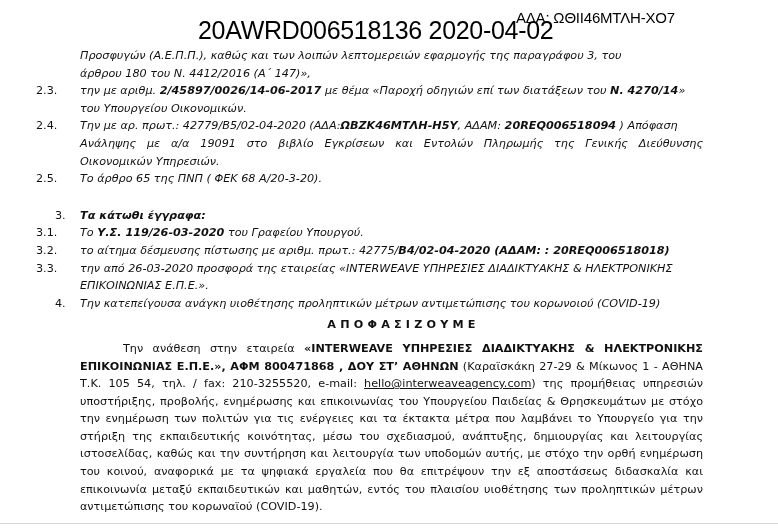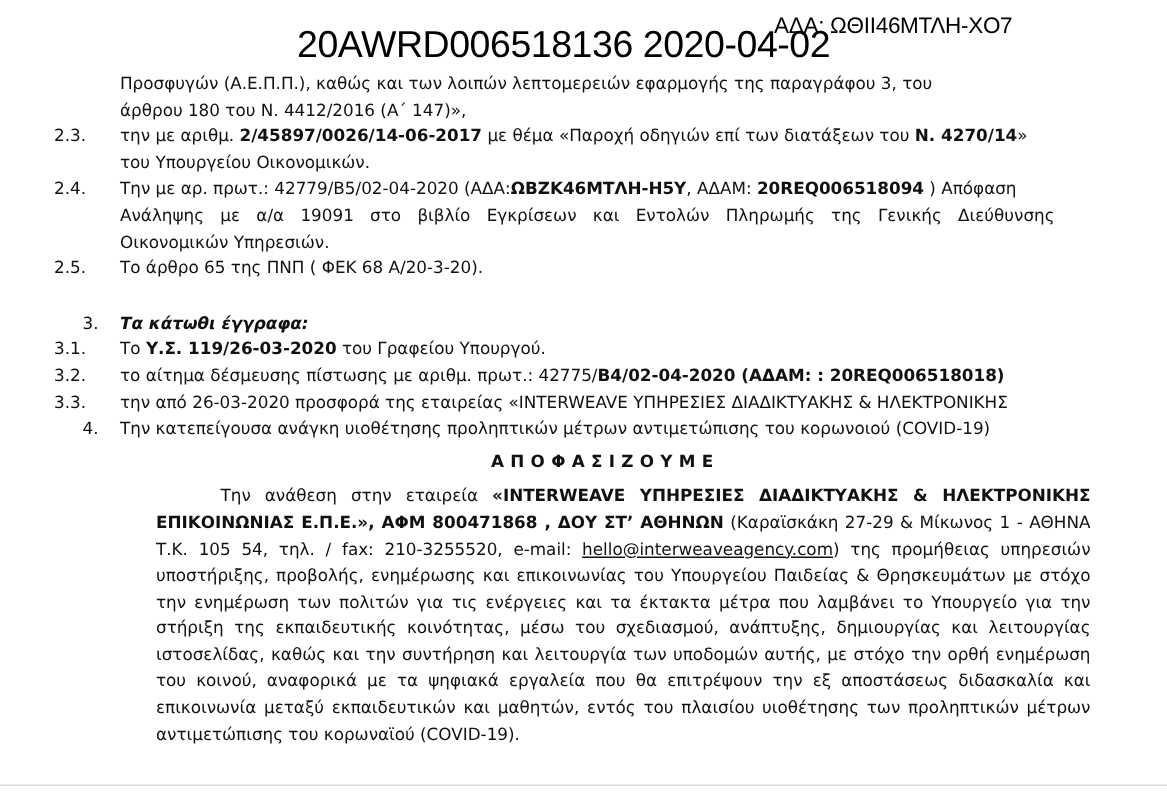--- a/index.html
+++ b/index.html
@@ -18,29 +18,29 @@
     font-size:15px; color:#000; white-space:nowrap; letter-spacing:-0.2px;
   }
   .doc {
     position:absolute; left:0; top:47px; width:778px;
     font-family:"DejaVu Sans", sans-serif;
     font-size:11.2px; line-height:17.6px; color:#111;
   }
   .row { position:relative; padding-left:80px; width:623px; }
   .num { position:absolute; left:36px; top:0; }
   .num4 { position:absolute; left:55px; top:0; }
-  .txt { display:block; }
+  .txt { display:block;font-style:italic; }
   .justfull { text-align:justify; }
   b { font-weight:bold; }
   .heading3 { font-weight:bold; font-style:italic;margin-top:12px; }
   .decide {
     text-align:center; font-weight:bold; letter-spacing:4.2px;
     width:778px; padding-left:29px; box-sizing:border-box; margin:4px 0 6px 0;
   }
-  .para { padding-left:104px; width:623px; text-align:justify; }
+  .para { padding-left:80px; width:623px; text-align:justify; }
   .para .indent { padding-left:43px; }
   a.mail { color:#111; text-decoration:underline; }
   .bottom-rule {
     position:absolute; left:0; top:523px; width:778px; height:1px; background:#d8d8d8;
   }
 </style>
 </head>
 <body>
 
 <div>
@@ -94,20 +94,21 @@
     <div class="row">
       <span class="num">3.2.</span>
       <span class="txt">
         <span>το αίτημα δέσμευσης  πίστωσης με αριθμ. πρωτ.: 42775/</span><b>Β4/02-04-2020 (ΑΔΑΜ: : 20REQ006518018)</b>
       </span>
     </div>
 
     <div class="row">
       <span class="num">3.3.</span>
       <span class="txt">την από 26-03-2020 προσφορά της εταιρείας «INTERWEAVE ΥΠΗΡΕΣΙΕΣ ΔΙΑΔΙΚΤΥΑΚΗΣ &amp; ΗΛΕΚΤΡΟΝΙΚΗΣ</span>
+      <span class="txt">ΕΠΙΚΟΙΝΩΝΙΑΣ Ε.Π.Ε.».</span>
     </div>
 
     <div class="row">
       <span class="num4">4.</span>
       <span class="txt">Την κατεπείγουσα ανάγκη υιοθέτησης προληπτικών μέτρων αντιμετώπισης του κορωνοιού (COVID-19)</span>
     </div>
 
     <div class="decide">ΑΠΟΦΑΣΙΖΟΥΜΕ</div>
 
     <div class="para">

